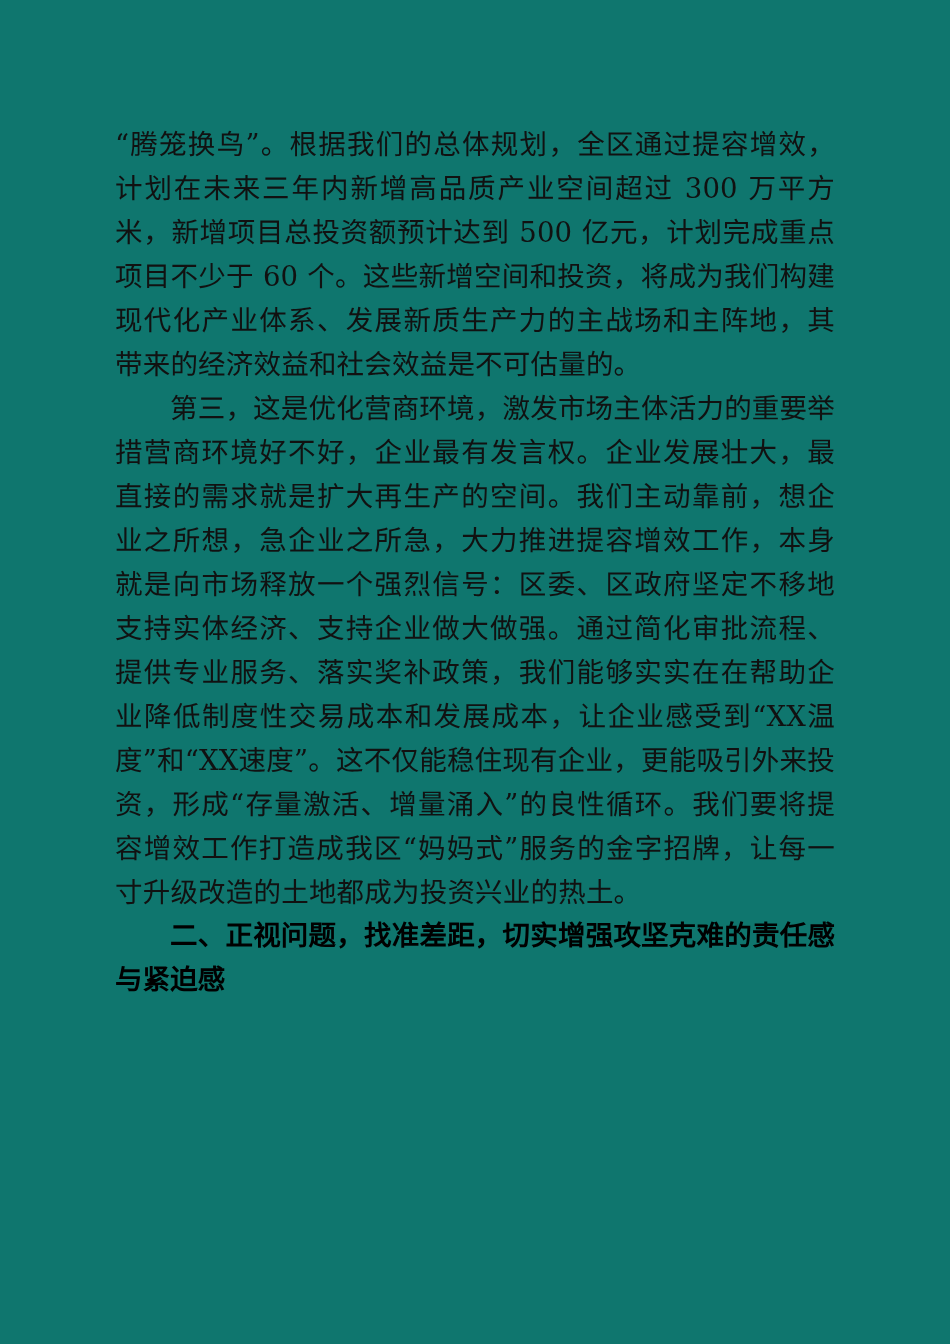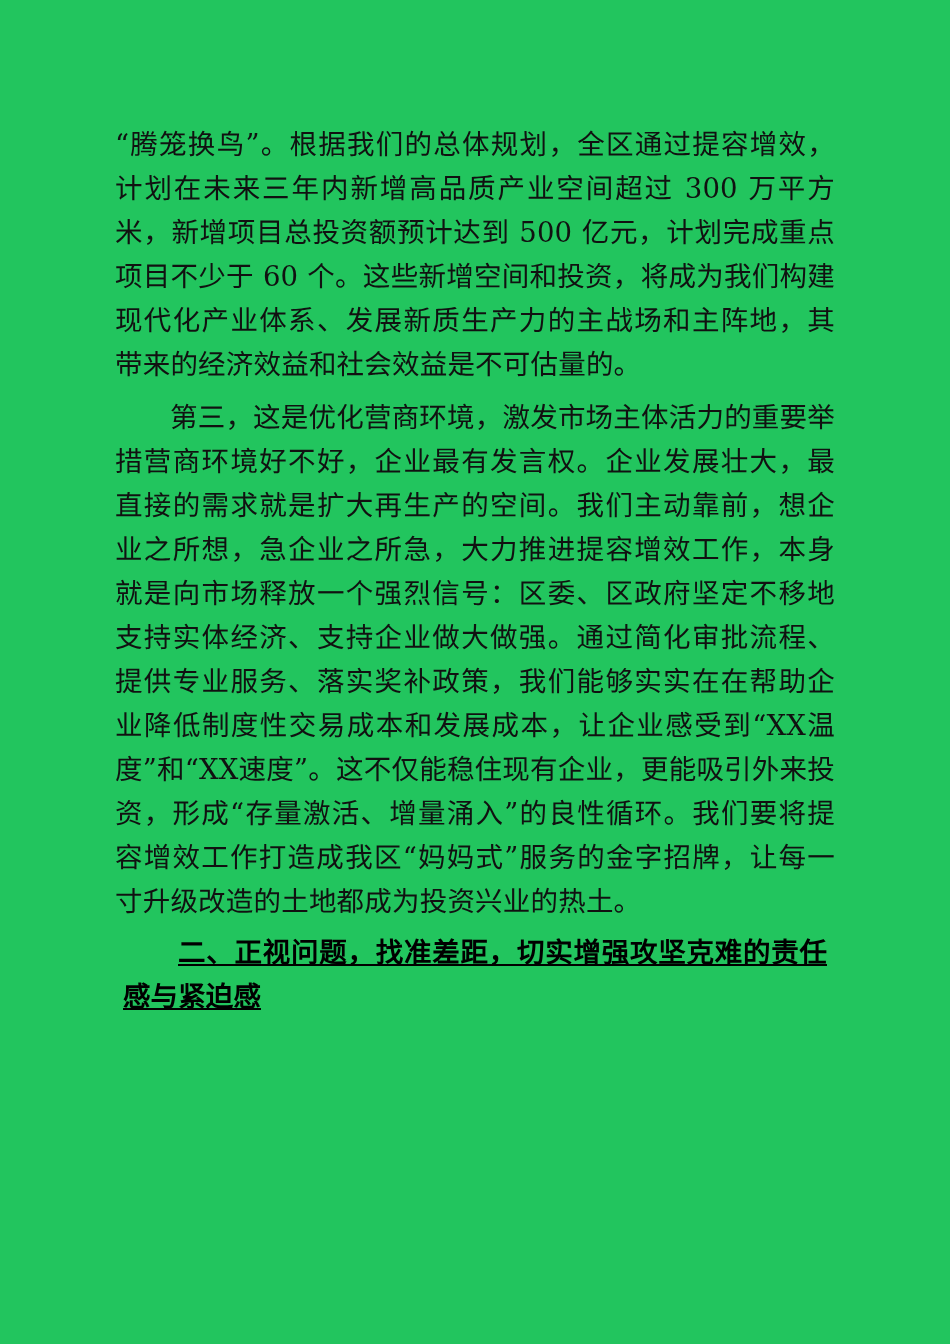--- a/index.html
+++ b/index.html
@@ -14,21 +14,21 @@
     overflow: hidden;
     font-family: "DejaVu Serif", serif;
     color: #000000;
     -webkit-font-smoothing: antialiased;
   }
 
   #page {
     position: relative;
     width: 950px;
     height: 1344px;
-    background: #22c55e;
+    background: #0f766e;
     box-sizing: border-box;
     padding: 122px 115px 0 115px;
   }
 
   
   .para {
     font-family: "DejaVu Serif", "Liberation Serif", serif;
     font-size: 27.5px;
     line-height: 44px;
     color: #111111;
@@ -36,37 +36,36 @@
     text-justify: inter-character;
     text-align-last: left;
     letter-spacing: 0.2px;
     margin: 0;
     font-weight: 400;
   }
   .para.indent {
     text-indent: 2em;
   }
   .para + .para {
-    margin-top: 9px;
+    margin-top: 0;
   }
 
   
   .heading {
     font-family: "Liberation Sans", "DejaVu Sans", sans-serif;
     font-size: 27.5px;
     line-height: 44px;
     font-weight: 700;
     color: #000000;
     text-indent: 2em;
     text-align: justify;
     text-justify: inter-character;
     text-align-last: left;
-    margin: 8px;
+    margin: 0;
     letter-spacing: 0.1px;
-    text-decoration: underline;
   }
 </style>
 </head>
 <body>
 
 <div id="page">
 
   <div class="text-body">
 
     <p class="para">“腾笼换鸟”。根据我们的总体规划，全区通过提容增效，计划在未来三年内新增高品质产业空间超过 300 万平方米，新增项目总投资额预计达到 500 亿元，计划完成重点项目不少于 60 个。这些新增空间和投资，将成为我们构建现代化产业体系、发展新质生产力的主战场和主阵地，其带来的经济效益和社会效益是不可估量的。</p>

